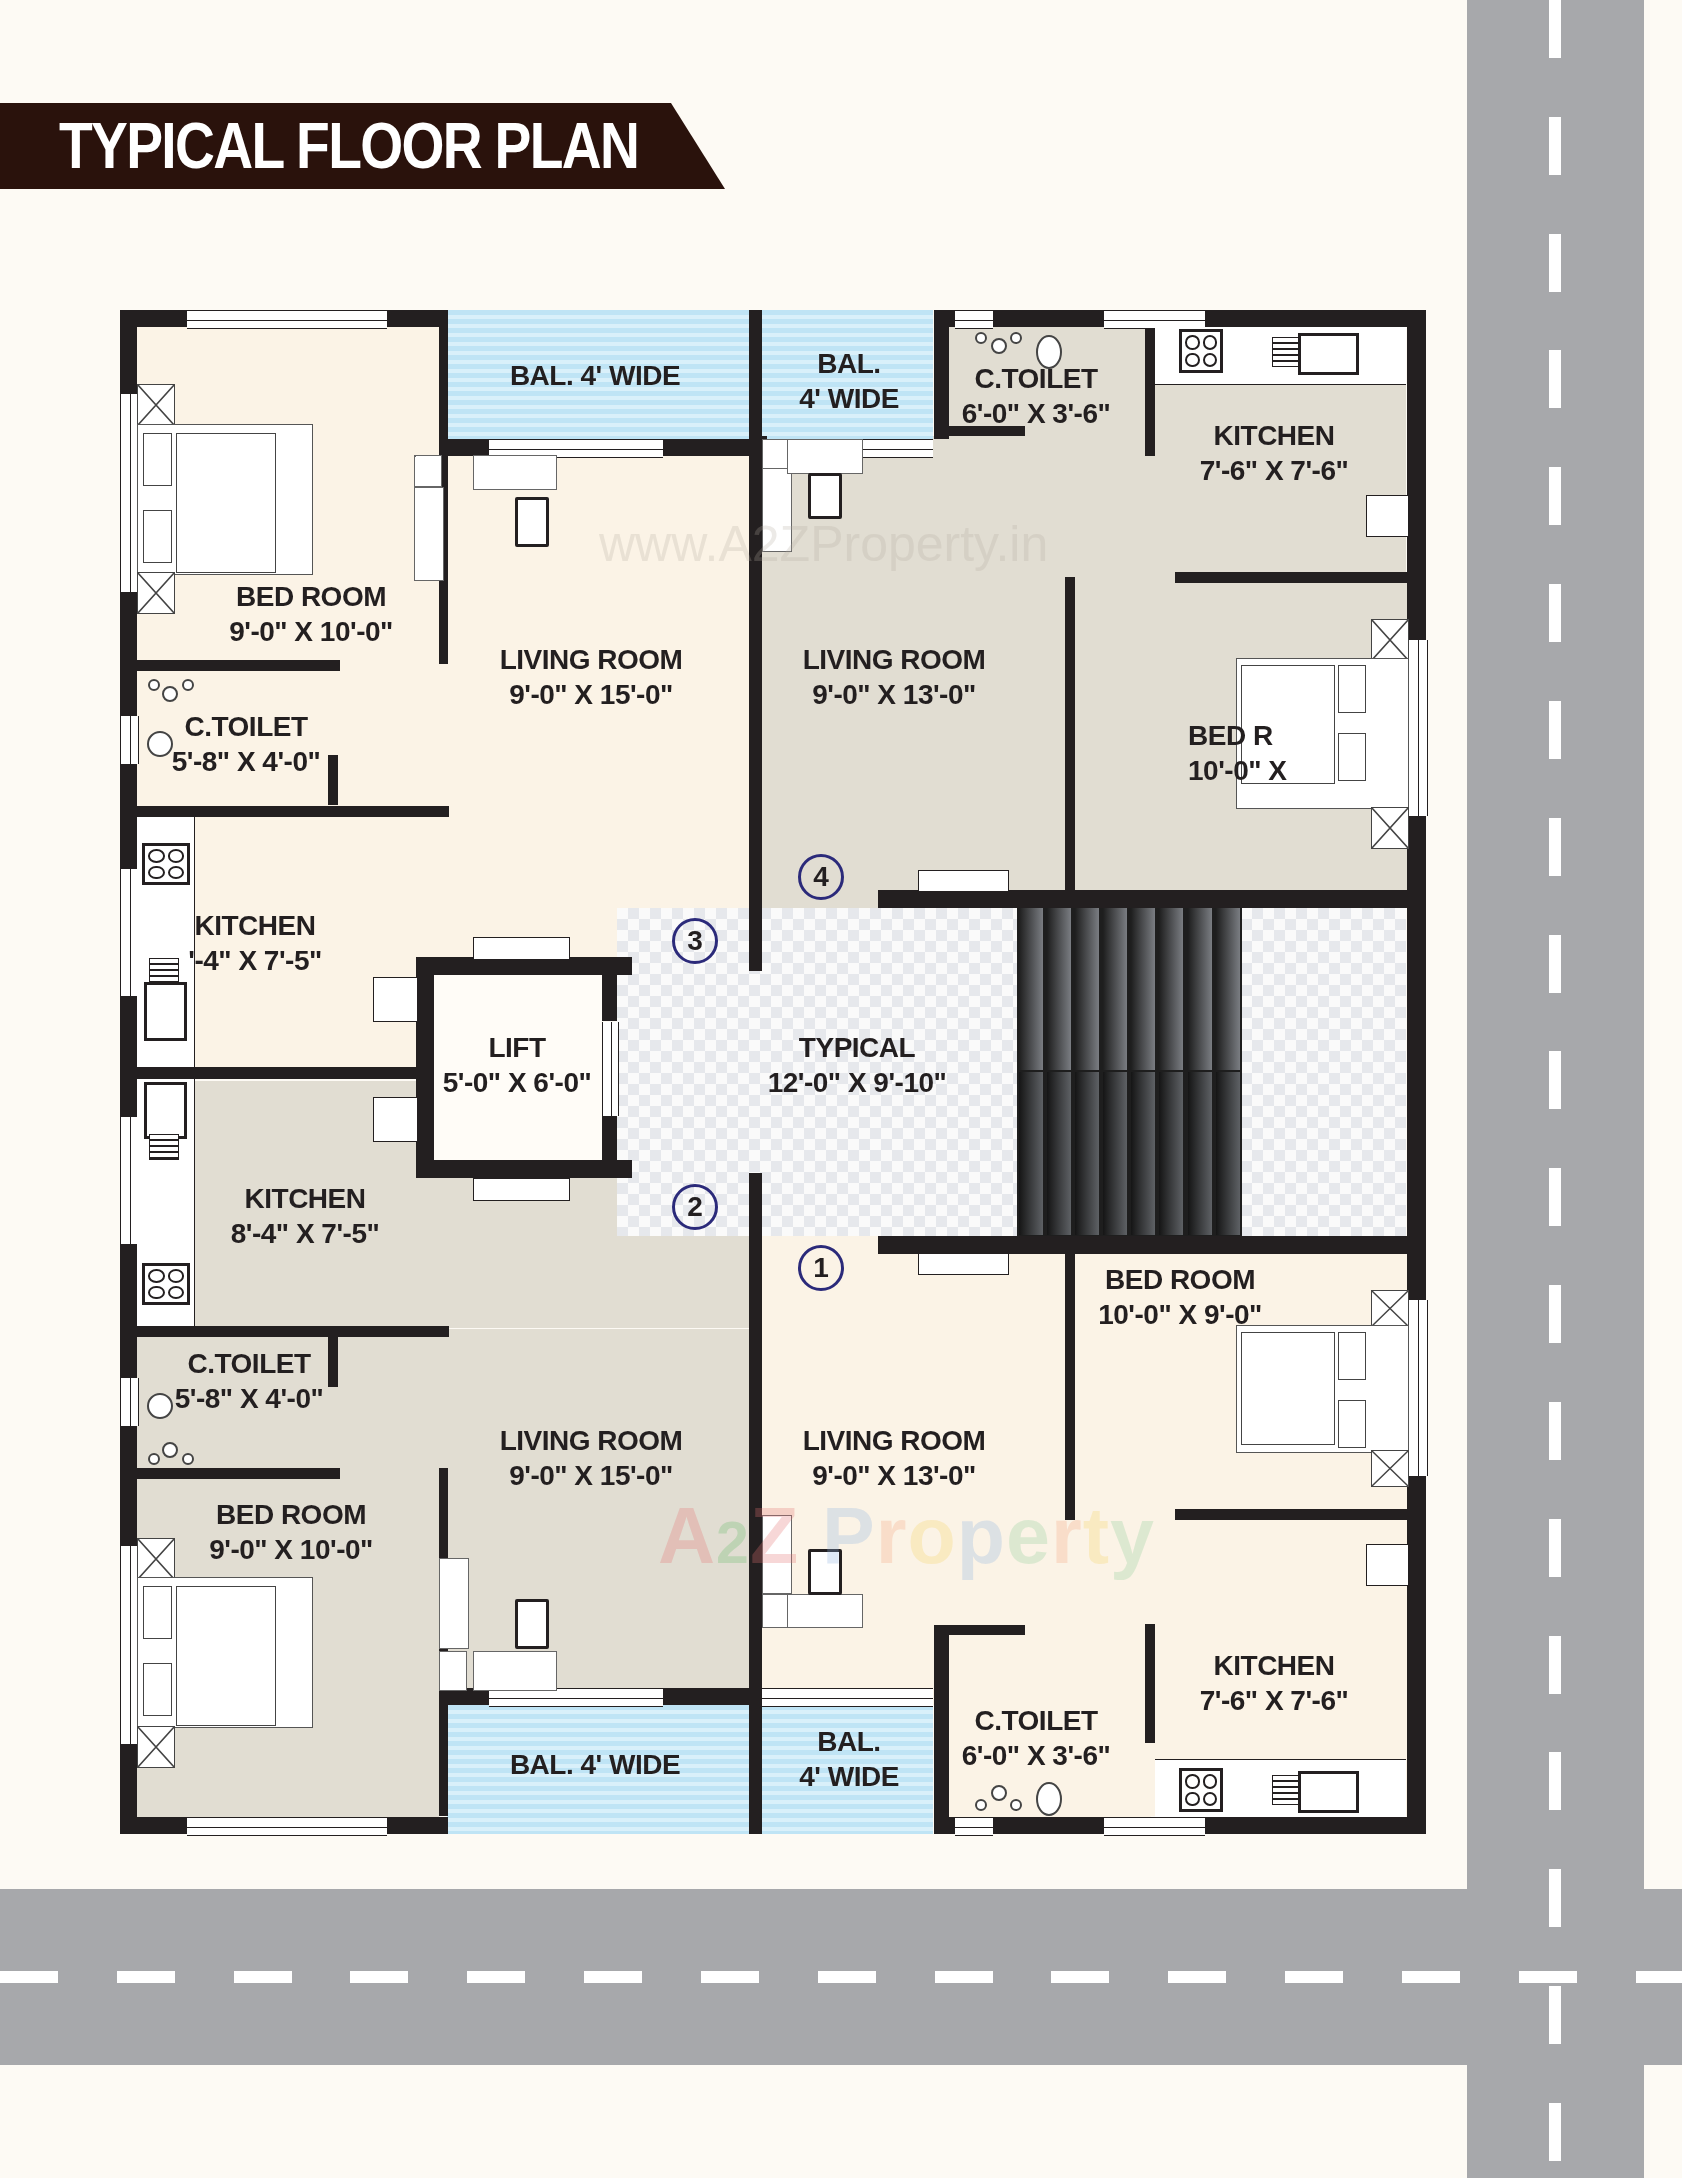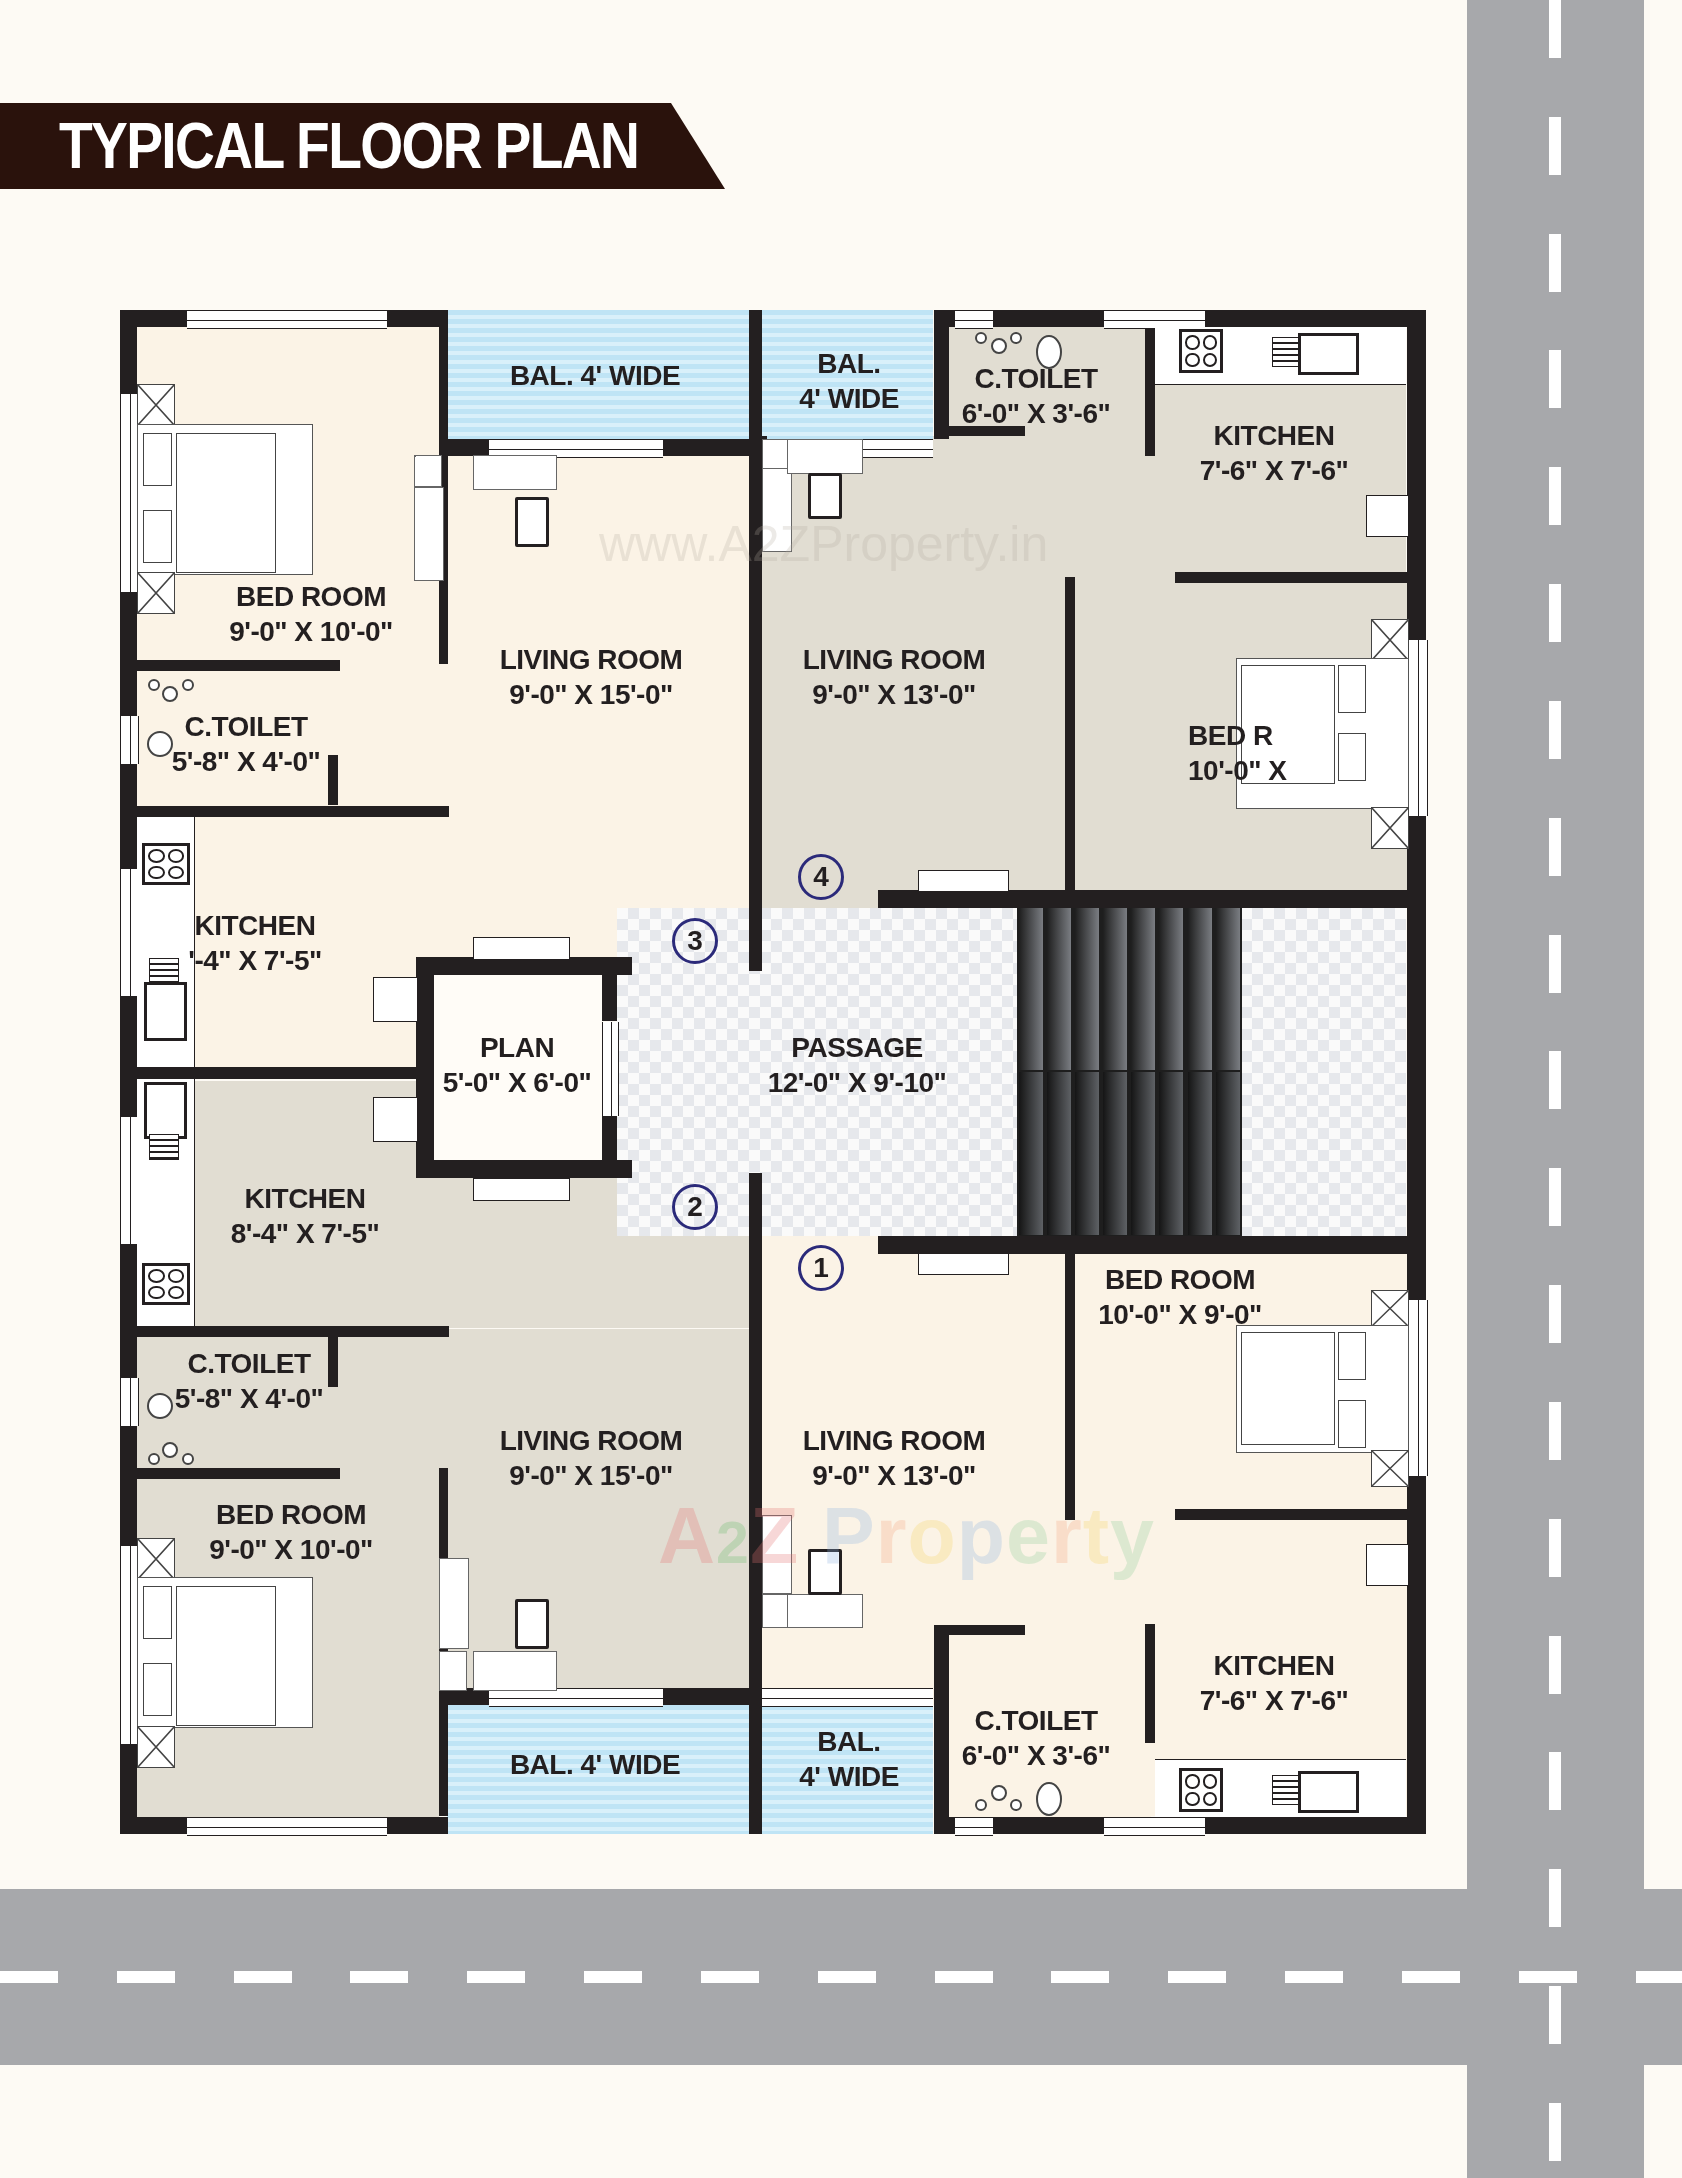--- a/index.html
+++ b/index.html
@@ -404,25 +404,25 @@
   </div>
 <div class="label" style="left:246px; top:709px;">
     <span>C.TOILET</span>
     <span>5'-8" X 4'-0"</span>
   </div>
 <div class="label" style="left:255px; top:908px;">
     <span>KITCHEN</span>
     <span>'-4" X 7'-5"</span>
   </div>
 <div class="label" style="left:517px; top:1030px;">
-    <span>PLAN</span>
+    <span>LIFT</span>
     <span>5'-0" X 6'-0"</span>
   </div>
 <div class="label" style="left:857px; top:1030px;">
-    <span>PASSAGE</span>
+    <span>TYPICAL</span>
     <span>12'-0" X 9'-10"</span>
   </div>
 <div class="label" style="left:305px; top:1181px;">
     <span>KITCHEN</span>
     <span>8'-4" X 7'-5"</span>
   </div>
 <div class="label" style="left:249px; top:1346px;">
     <span>C.TOILET</span>
     <span>5'-8" X 4'-0"</span>
   </div>

